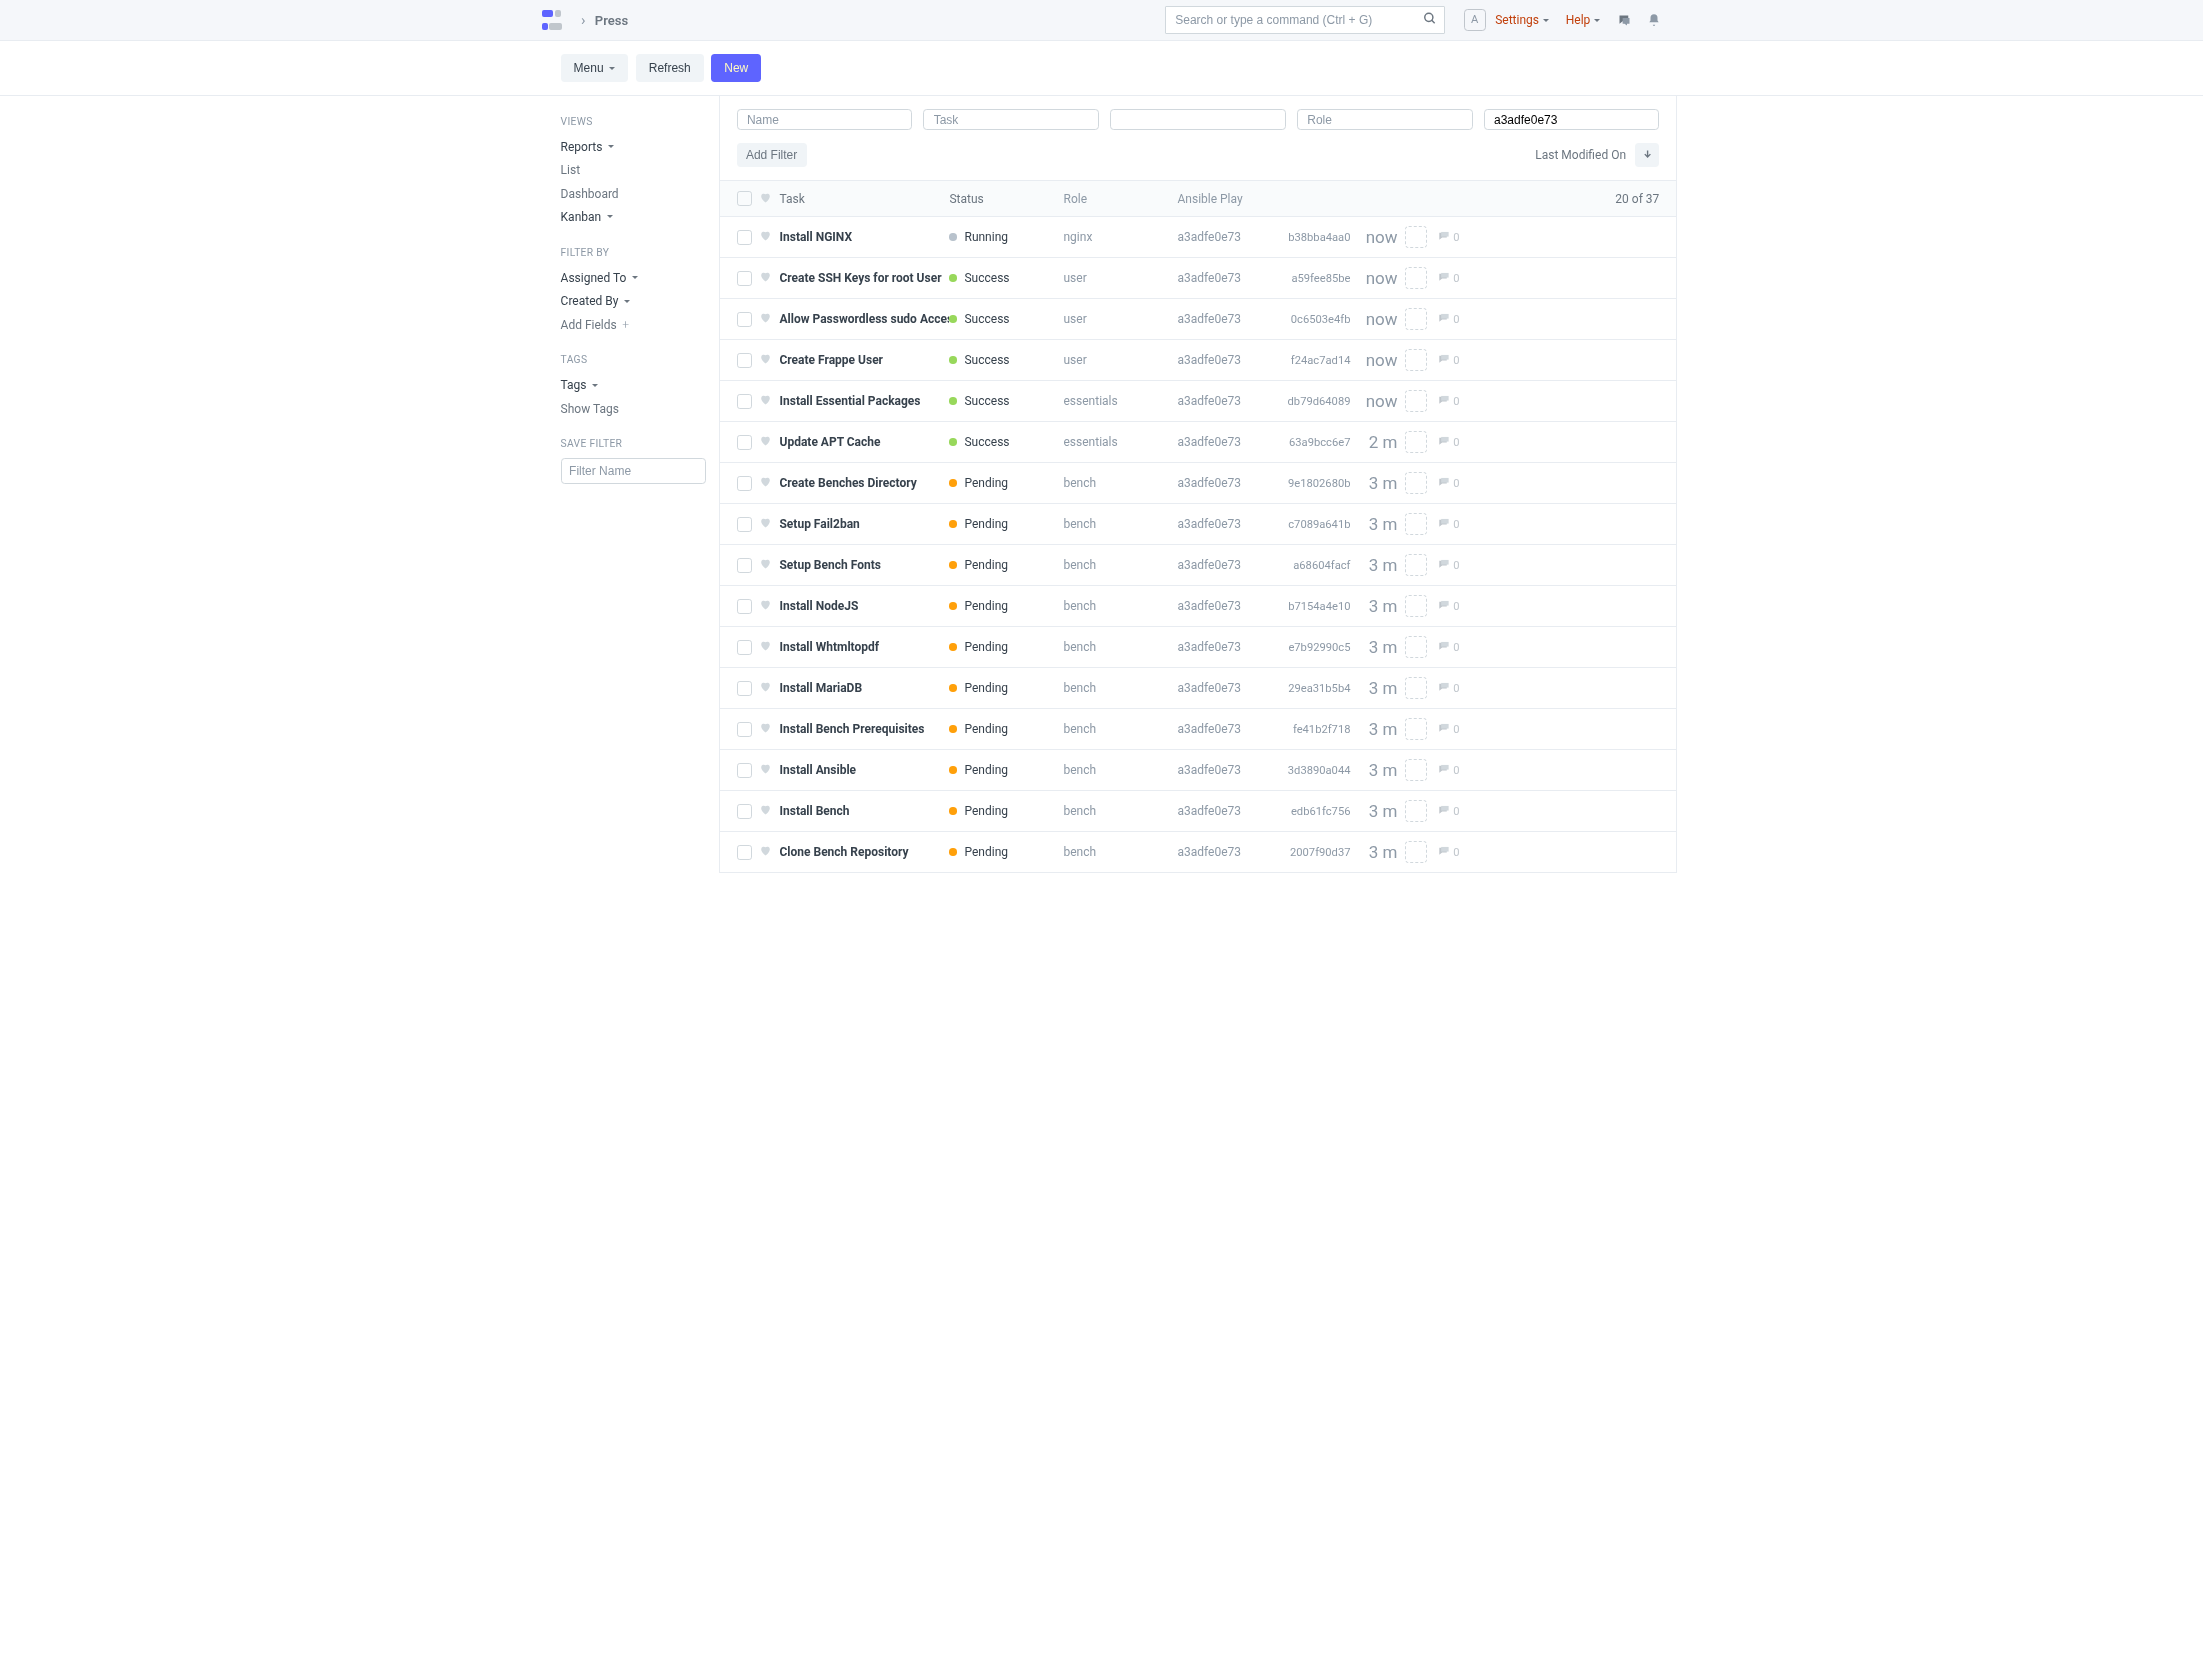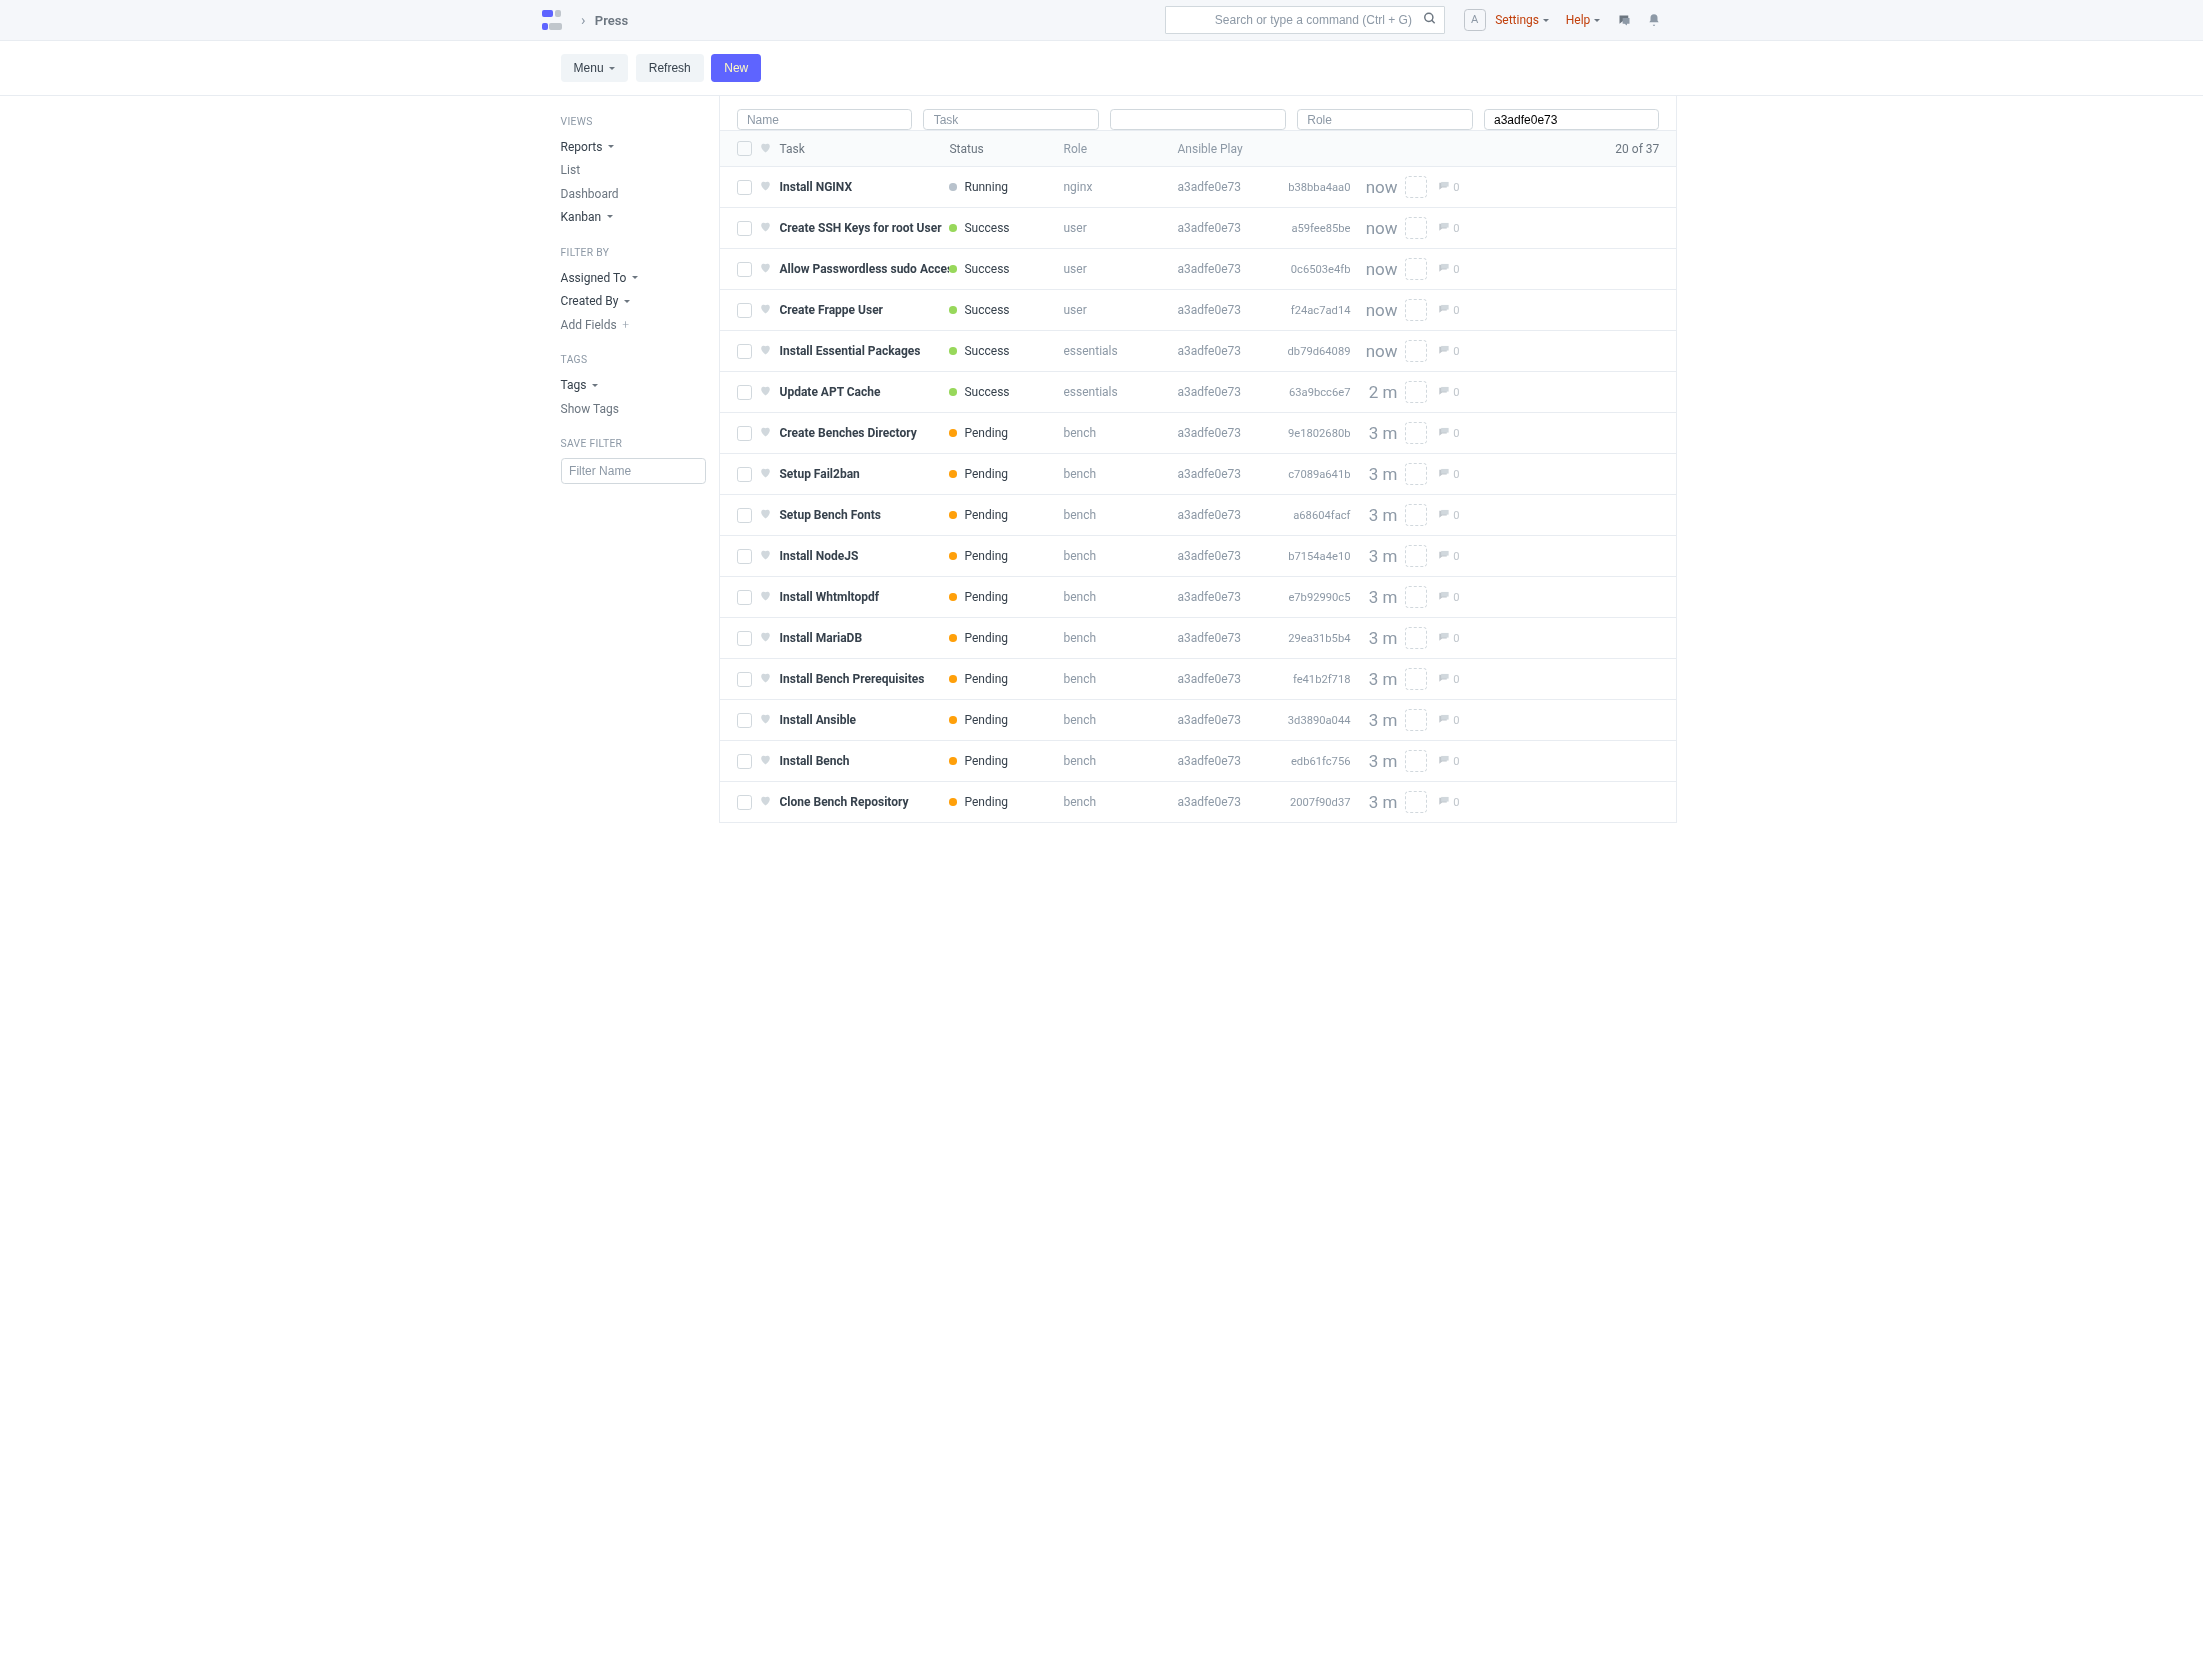--- a/index.html
+++ b/index.html
@@ -11,21 +11,21 @@
 .logo { width: 26px; height: 20.5px; display: flex; flex-direction: column; justify-content: space-between; margin-right: 13px; }
 .logo-row1 { display: flex; gap: 1.9px; }
 .logo-row2 { display: flex; gap: 1.9px; }
 .logo-dot { width: 5.6px; height: 7.5px; border-radius: 1.9px; }
 .logo-blue { background: #5e64ff; }
 .logo-grey { background: #c0c6cc; }
 .chevron-nav { color: #8d99a6; font-size: 15px; margin-right: 9.3px; }
 .breadcrumb-link { color: #6c7680; font-weight: 600; font-size: 13px; text-decoration: none; }
 .nav-spacer { flex: 1; }
 .search-wrap { position: relative; width: 280px; margin-right: 18.6px; }
-.search-input { width: 100%; height: 28px; border: 0.9px solid #d1d8dd; border-radius: 1px; padding: 0 32px 0 9.3px; background: #fff; font-size: 12px; color: #36414c; text-align: right; }
+.search-input { width: 100%; height: 28px; border: 0.9px solid #d1d8dd; border-radius: 1px; padding: 0 32px 0 9.3px; background: #fff; font-size: 12px; color: #36414c; }
 .search-input::placeholder { color: #8d99a6; }
 .search-icon { position: absolute; right: 7.5px; top: 50%; transform: translateY(-50%); color: #6c7680; }
 .account-box { width: 22.4px; height: 22.4px; border: 0.9px solid #c0c6cc; border-radius: 3.7px; display: flex; align-items: center; justify-content: center; font-size: 11.2px; color: #8d99a6; margin-right: 9.3px; }
 .nav-link { color: #c2410c; font-size: 12px; display: flex; align-items: center; gap: 3.7px; margin-right: 17px; cursor: pointer; justify-content: space-between; }
 .nav-icon-btn { color: #8d99a6; cursor: pointer; margin-right: 15px; display: flex; align-items: center; }
 
 
 .page-head { border-bottom: 0.9px solid #e8ecf1; padding: 13px 0; }
 .page-head-inner { max-width: 1119px; margin: 0 auto; padding: 0 18.6px; display: flex; align-items: center; }
 .page-title { font-size: 22.4px; font-weight: 700; color: #36414c; flex: 1; }
@@ -191,20 +191,31 @@
 
   <div class="content">
     <div class="filter-bar">
       <div class="filter-row1">
         <input class="filter-input" placeholder="Name" style="">
         <input class="filter-input" placeholder="Task" style="">
         <input class="filter-input" placeholder="" style="">
         <input class="filter-input" placeholder="Role" style="">
         <input class="filter-input" value="a3adfe0e73" style="">
       </div>
+      <div class="filter-row2">
+        <button class="add-filter-btn">Add Filter</button>
+        <div class="sort-wrap">
+          <span class="sort-label">Last Modified On</span>
+          <div class="sort-btn">
+            <svg width="11.2" height="11.2" viewBox="0 0 24 24" fill="#6c7680">
+                <path d="M12 3v14M6 11l6 6 6-6" stroke="#6c7680" stroke-width="3" fill="none"></path>
+              </svg>
+          </div>
+        </div>
+      </div>
     </div>
 
     <div class="table-head">
       <div class="col-check">
           <div class="checkbox"></div>
         </div>
       <div class="col-heart"><svg class="heart-svg" viewBox="0 0 24 24">
             <path d="M12 21s-8-5-8-12a5 5 0 0 1 8-3 5 5 0 0 1 8 3c0 7-8 12-8 12z"></path>
           </svg></div>
       <div class="col-task">Task</div>

